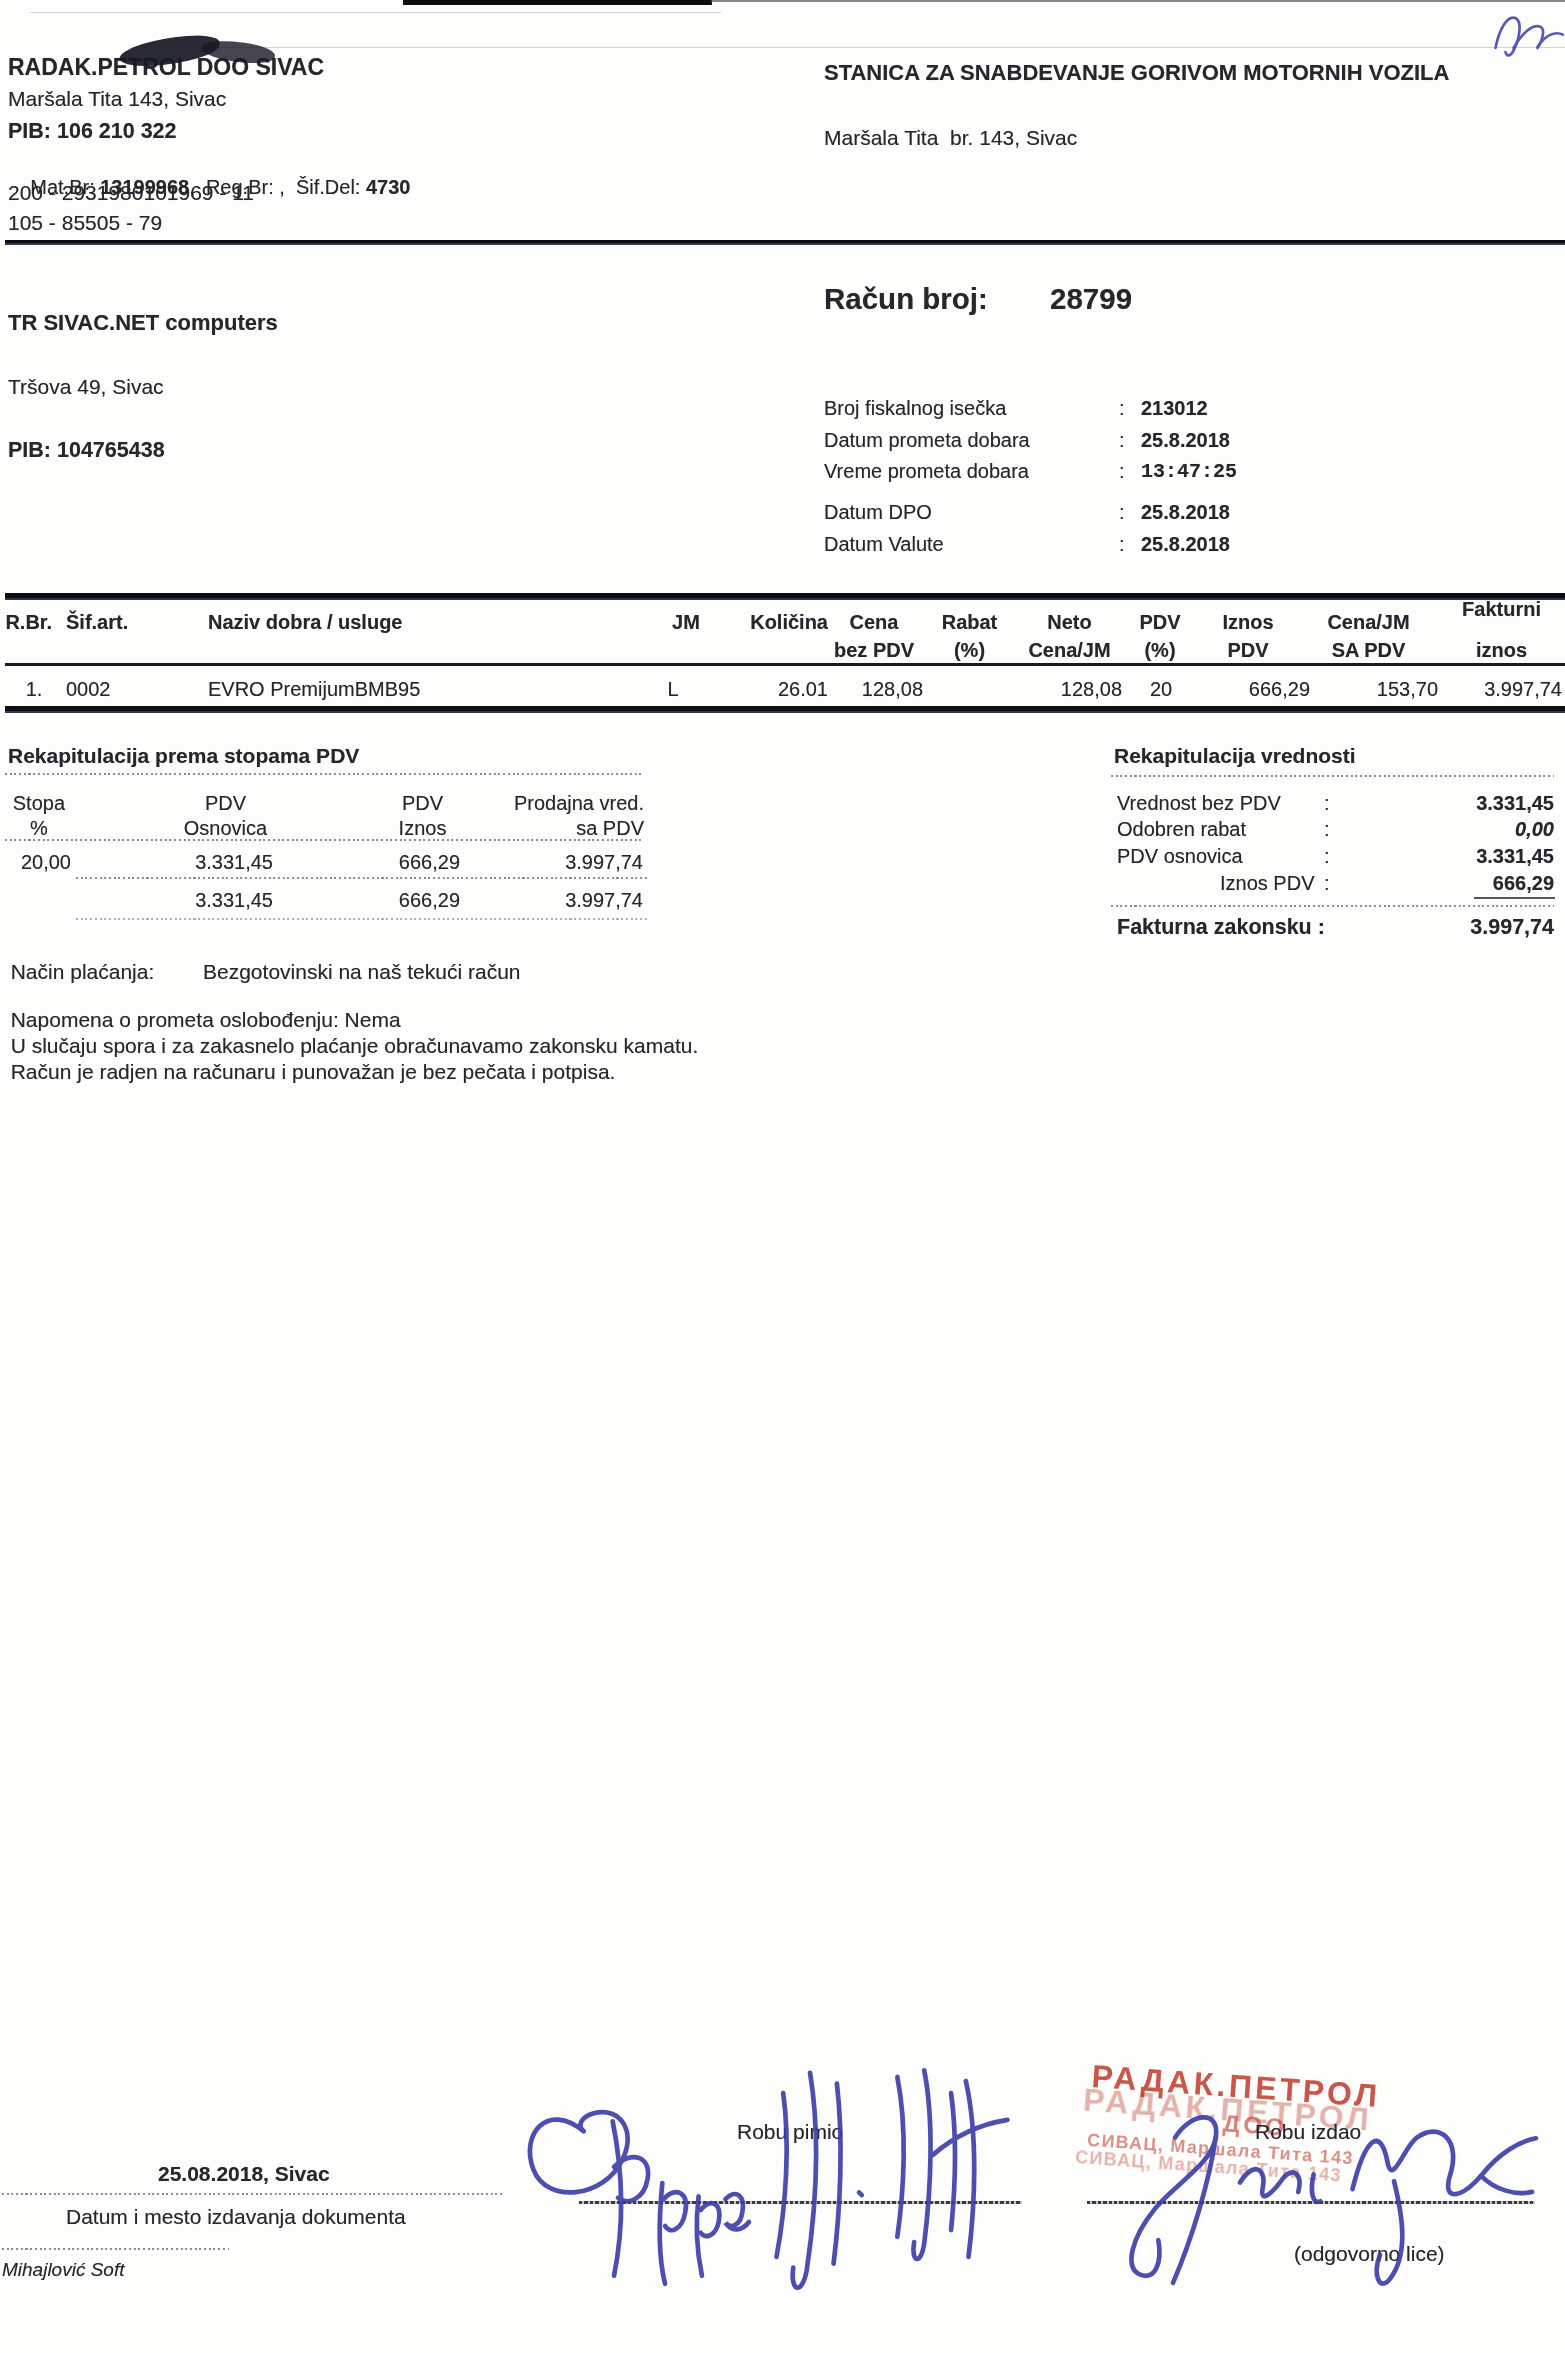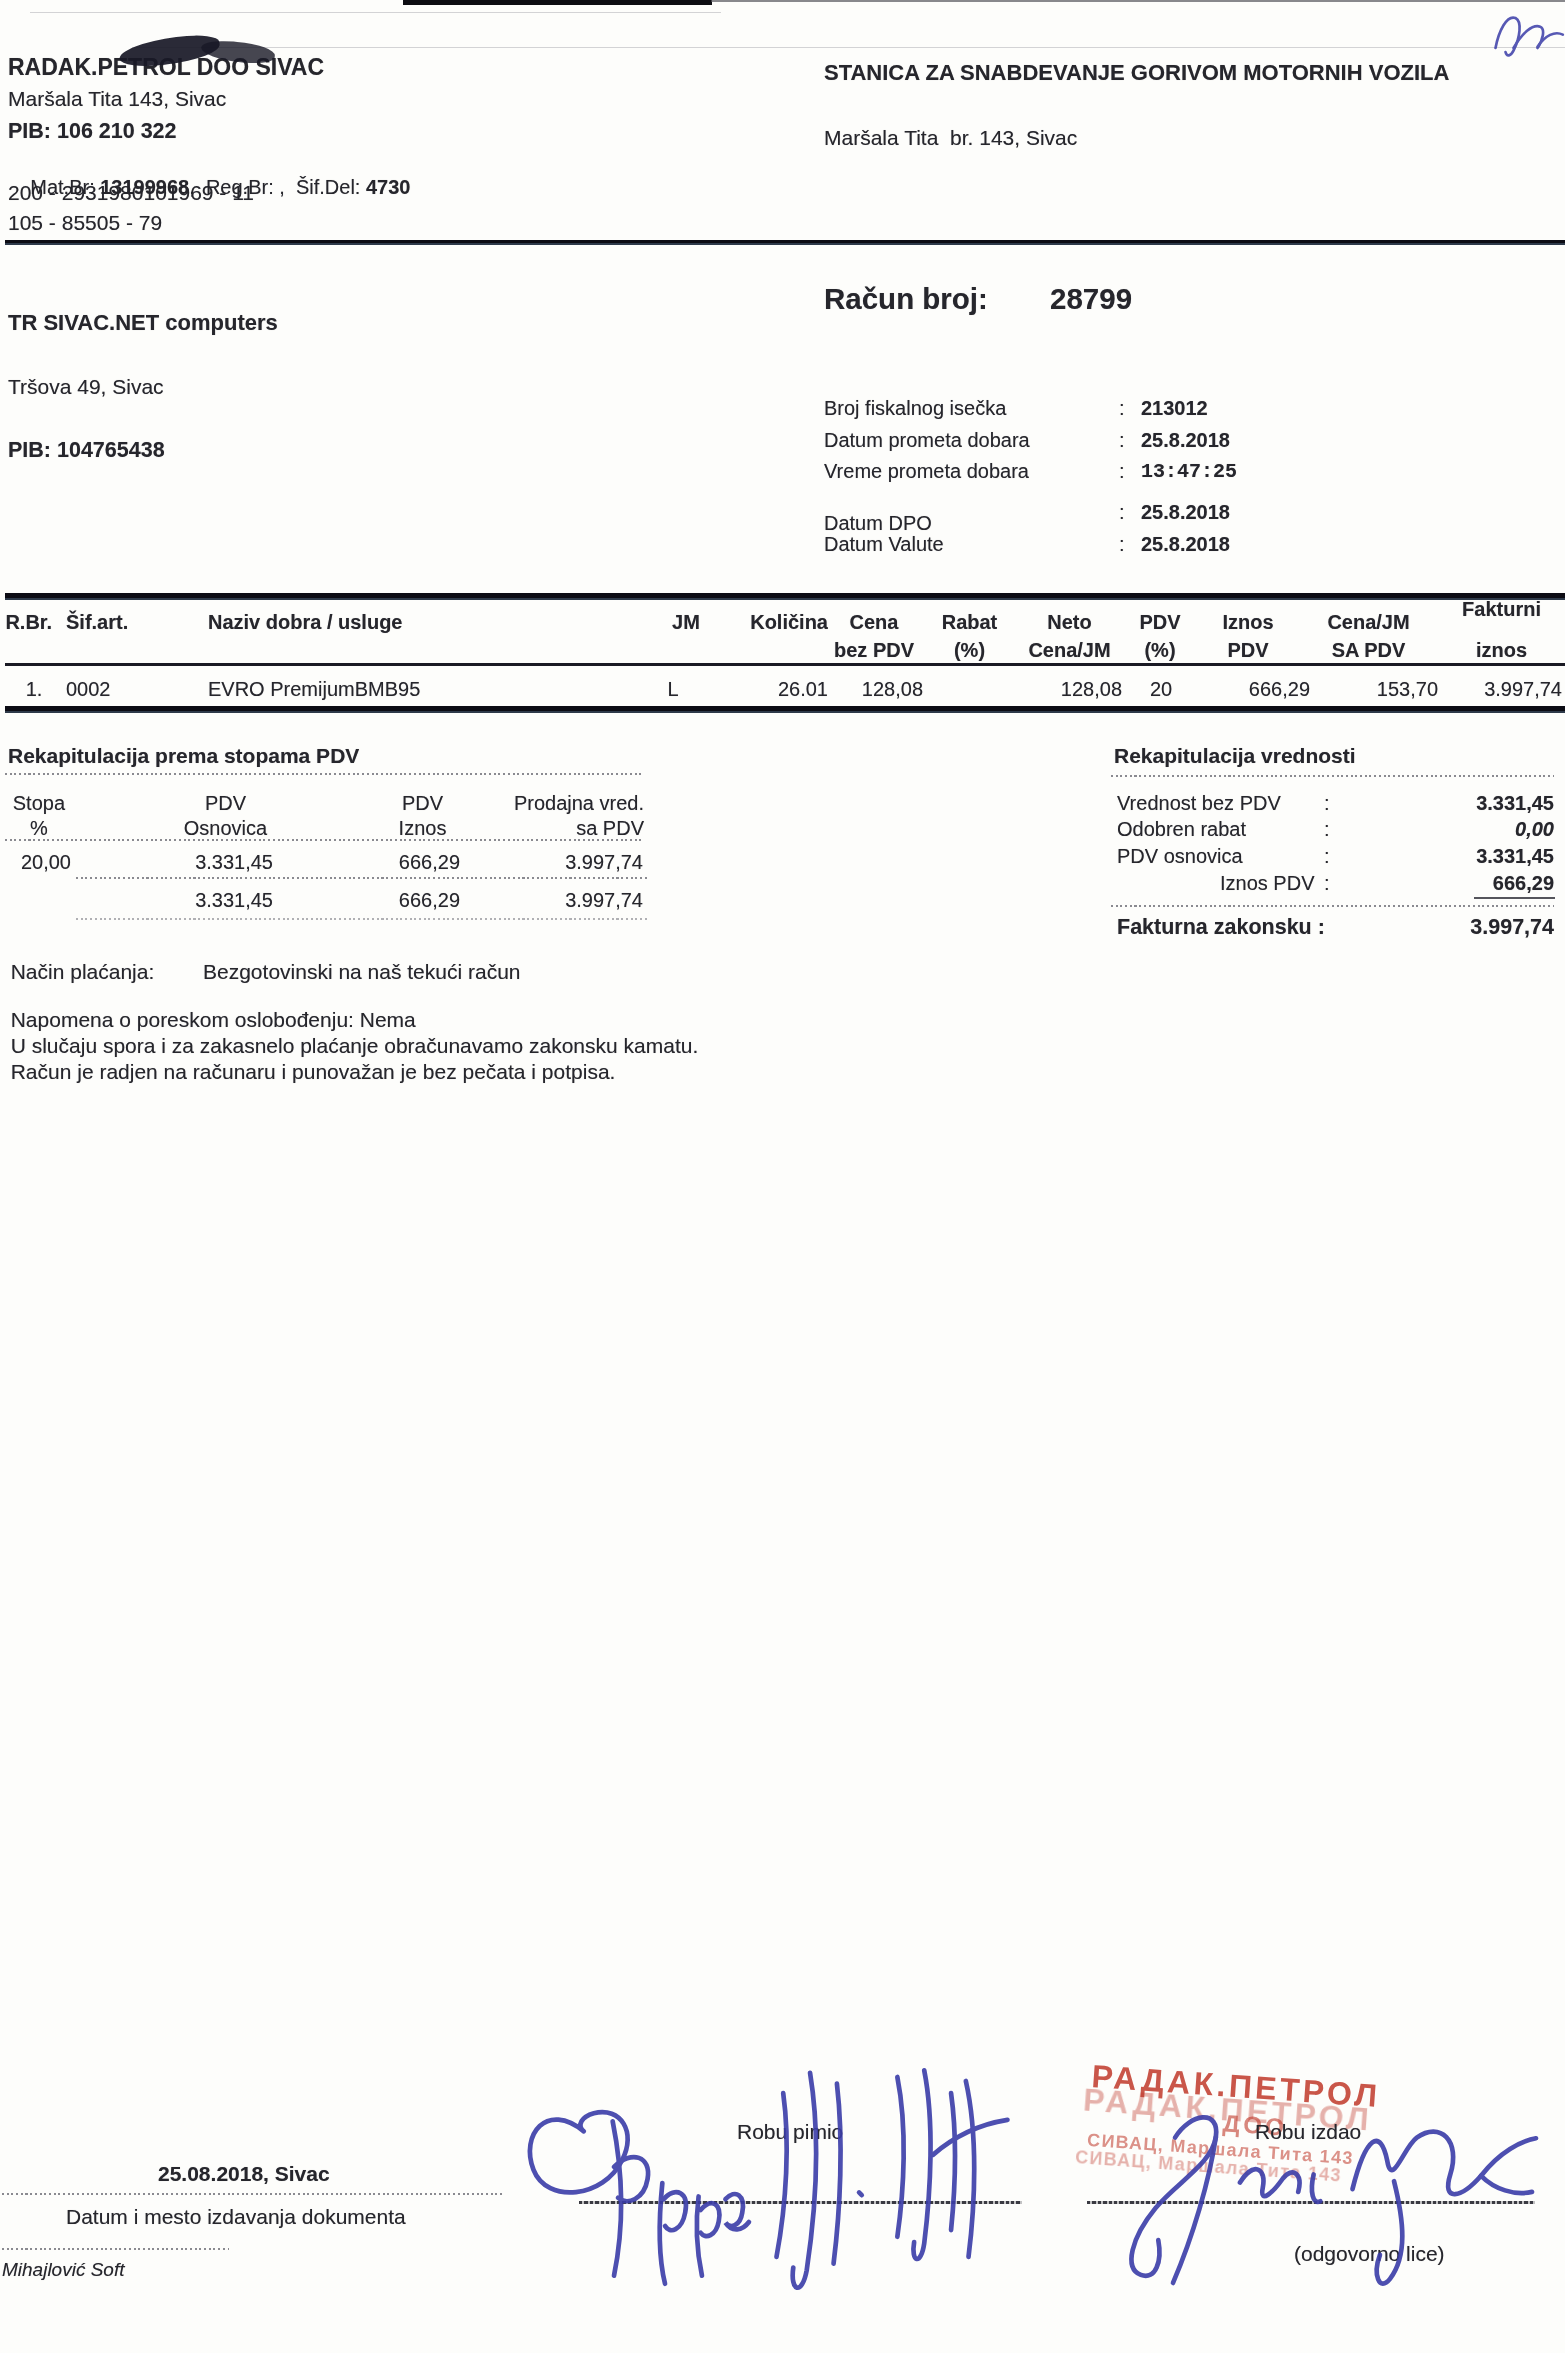--- a/index.html
+++ b/index.html
@@ -76,21 +76,21 @@
   <div class="abs txt b fs30" style="left:1141px;top:397px;">213012</div>
 
   <div class="abs txt fs30" style="left:824px;top:429px;">Datum prometa dobara</div>
   <div class="abs txt fs30" style="left:1119px;top:429px;">:</div>
   <div class="abs txt b fs30" style="left:1141px;top:429px;">25.8.2018</div>
 
   <div class="abs txt fs30" style="left:824px;top:460px;">Vreme prometa dobara</div>
   <div class="abs txt fs30" style="left:1119px;top:460px;">:</div>
   <div class="abs txt b fs30" style="left:1141px;top:460px;font-family:Liberation Mono, monospace;">13:47:25</div>
 
-  <div class="abs txt fs30" style="left:824px;top:501px;margin-top:11px;">Datum DPO</div>
+  <div class="abs txt fs30" style="left:824px;top:501px;">Datum DPO</div>
   <div class="abs txt fs30" style="left:1119px;top:501px;">:</div>
   <div class="abs txt b fs30" style="left:1141px;top:501px;">25.8.2018</div>
 
   <div class="abs txt fs30" style="left:824px;top:533px;">Datum Valute</div>
   <div class="abs txt fs30" style="left:1119px;top:533px;">:</div>
   <div class="abs txt b fs30" style="left:1141px;top:533px;">25.8.2018</div>
 
   <div class="abs thickline" style="left:5.4px;top:593px;width:1560px;height:6.7px;"></div>
 
   <div class="abs txt b fs30" style="left:5.4px;top:611px;">R.Br.</div>
@@ -178,21 +178,21 @@
 
   <div class="abs" style="left:1474px;top:897px;width:81px;height:2px;background:#55555c;"></div>
   <div class="abs dotline" style="left:1111px;top:905px;width:443px;"></div>
 
   <div class="abs txt b fs32" style="left:1117px;top:915px;">Fakturna zakonsku :</div>
   <div class="abs txt b fs32 c-r" style="left:1420px;top:915px;width:134px;">3.997,74</div>
 
   <div class="abs txt fs31" style="left:10.7px;top:960px;">Način plaćanja:</div>
   <div class="abs txt fs31" style="left:203px;top:960px;">Bezgotovinski na naš tekući račun</div>
 
-  <div class="abs txt fs31" style="left:10.7px;top:1008px;">Napomena o poreskom oslobođenju: Nema</div>
+  <div class="abs txt fs31" style="left:10.7px;top:1008px;">Napomena o prometa oslobođenju: Nema</div>
   <div class="abs txt fs31" style="left:10.7px;top:1034px;">U slučaju spora i za zakasnelo plaćanje obračunavamo zakonsku kamatu.</div>
   <div class="abs txt fs31" style="left:10.7px;top:1060px;">Račun je radjen na računaru i punovažan je bez pečata i potpisa.</div>
 
   <div class="abs stamp" style="left:1093px;top:2058px;width:376px;height:134px;">
     <div class="abs stampline stampghost" style="left:-6.7px;top:24px;font-size:32px;">РАДАК.ПЕТРОЛ</div>
     <div class="abs stampline" style="left:0;top:0;font-size:32px;">РАДАК.ПЕТРОЛ</div>
     <div class="abs stampline" style="left:134px;top:42px;font-size:24px;opacity:.6;">ДОО</div>
     <div class="abs stampline stampghost" style="left:-10.7px;top:90px;font-size:18px;letter-spacing:1.3px;">СИВАЦ, Маршала Тита 143</div>
     <div class="abs stampline" style="left:0;top:72px;font-size:18px;letter-spacing:1.3px;opacity:.55;">СИВАЦ, Маршала Тита 143</div>
   </div>

